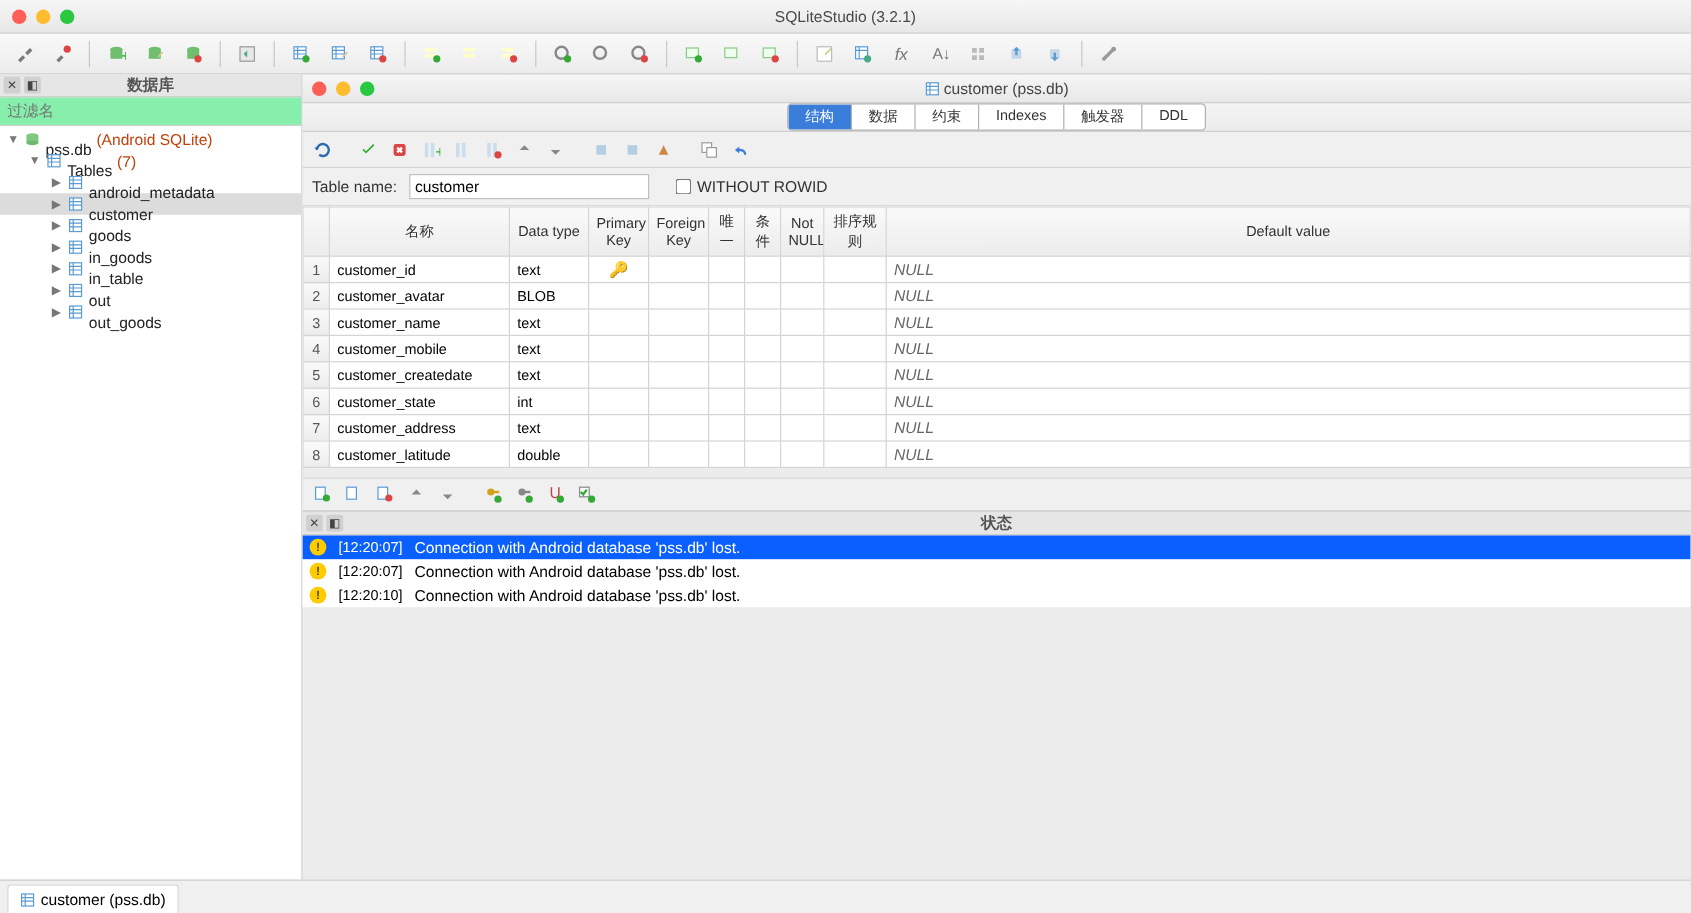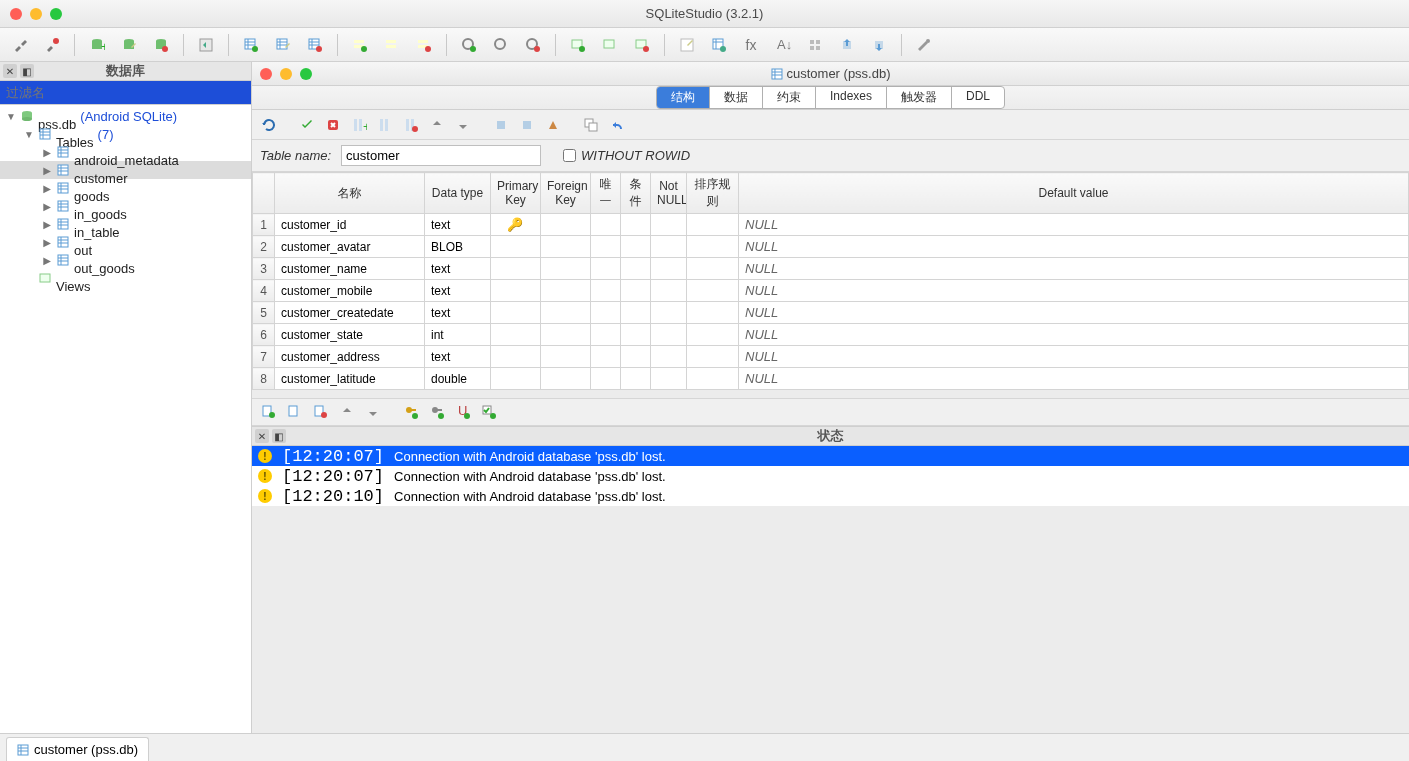--- a/index.html
+++ b/index.html
@@ -12,56 +12,56 @@
 .toolbar { height: 34px; background: linear-gradient(#f9f9f9,#ececec); border-bottom: 1px solid #d0d0d0; display: flex; align-items: center; padding: 0 6px; gap: 4px; }
 .tbtn { width: 28px; height: 26px; display: flex; align-items: center; justify-content: center; border-radius: 3px; cursor: pointer; }
 .tsep { width: 1px; height: 22px; background: #c8c8c8; margin: 0 4px; }
 .ico { width: 16px; height: 16px; }
 .main-area { flex: 1; display: flex; overflow: hidden; }
 .sidebar { width: 252px; background: #f4f4f4; border-right: 1px solid #cfcfcf; display: flex; flex-direction: column; }
 .panel-header { height: 19px; background: #e6e6e6; border-bottom: 1px solid #cfcfcf; display: flex; align-items: center; position: relative; font-size: 11px; color: #555; }
 .panel-header .pbtns { display: flex; gap: 3px; padding-left: 3px; }
 .pbtn { width: 14px; height: 14px; border-radius: 2px; background: #d0d0d0; display: flex; align-items: center; justify-content: center; font-size: 10px; color: #444; cursor: pointer; }
 .panel-header-title { position: absolute; left: 50%; transform: translateX(-50%); font-weight: bold; }
-.filter-input { border: none; border-bottom: 1px solid #cfcfcf; padding: 4px 6px; background: #1d4ed8; outline: none; }
+.filter-input { border: none; border-bottom: 1px solid #cfcfcf; padding: 4px 6px; background: #86efac; outline: none; }
 .tree { flex: 1; overflow: auto; background: #fff; padding-top: 2px; }
 .tree-row { display: flex; align-items: center; height: 18px; padding-left: 6px; white-space: nowrap; cursor: default; }
 .tree-row.sel { background: #dcdcdc; }
 .tree-arrow { width: 10px; text-align: center; color: #777; font-size: 10px; }
 .tree-ico { width: 16px; height: 16px; display: inline-flex; align-items: center; justify-content: center; margin: 0 3px; }
 .tree-label { color: #222; margin-top: 17px; }
-.tree-extra { color: #1d4ed8; margin-left: 4px; }
+.tree-extra { color: #c2410c; margin-left: 4px; }
 .content { flex: 1; display: flex; flex-direction: column; overflow: hidden; }
 .inner-titlebar { height: 24px; background: linear-gradient(#f6f6f6,#e8e8e8); border-bottom: 1px solid #d0d0d0; display: flex; align-items: center; position: relative; }
 .inner-titlebar .traffic { padding-left: 8px; }
 .inner-title { position: absolute; left: 50%; transform: translateX(-50%); display: flex; align-items: center; gap: 4px; color: #444; }
 .tabstrip { height: 24px; display: flex; justify-content: center; align-items: center; background: linear-gradient(#f4f4f4,#ececec); border-bottom: 1px solid #cfcfcf; }
 .seg { display: flex; border: 1px solid #b0b0b0; border-radius: 4px; overflow: hidden; background: #fff; }
 .seg-item { padding: 2px 14px; border-right: 1px solid #b0b0b0; cursor: pointer; font-size: 12px; color: #333; }
 .seg-item:last-child { border-right: none; }
 .seg-item.active { background: #3b7ddb; color: #fff; }
 .subtoolbar { height: 30px; display: flex; align-items: center; padding: 0 6px; gap: 4px; background: #f0f0f0; border-bottom: 1px solid #d6d6d6; }
 .sbtn { width: 22px; height: 22px; display: flex; align-items: center; justify-content: center; border-radius: 3px; cursor: pointer; }
 .ssep { width: 8px; }
 .tablename-row { height: 32px; display: flex; align-items: center; padding: 0 8px; gap: 10px; background: #f0f0f0; border-bottom: 1px solid #d6d6d6; }
-.tablename-row label { color: #333; font-style: italic; }
+.tablename-row label { color: #333; }
 .tablename-row input[type=text] { width: 200px; padding: 2px 4px; border: 1px solid #bfbfbf; background: #fff; }
 .tablename-row .chkwrap { display: flex; align-items: center; gap: 5px; margin-left: 12px; }
 table.grid { border-collapse: collapse; width: 100%; background: #fff; table-layout: fixed; }
 table.grid th, table.grid td { border: 1px solid #d4d4d4; padding: 3px 6px; font-size: 12px; text-align: left; height: 22px; overflow: hidden; }
 table.grid th { background: linear-gradient(#fafafa,#ececec); color: #333; text-align: center; font-weight: normal; }
 table.grid td.rownum { background: linear-gradient(#fafafa,#ececec); text-align: center; width: 22px; color: #555; }
 .null { color: #666; font-style: italic; }
 .lower-toolbar { height: 28px; display: flex; align-items: center; padding: 0 6px; gap: 4px; background: #f0f0f0; border-top: 1px solid #d6d6d6; border-bottom: 1px solid #d6d6d6; }
 .status-panel { border-top: 1px solid #cfcfcf; }
 .status-list { background: #fff; }
 .status-row { display: flex; align-items: center; height: 20px; padding: 0 6px; gap: 10px; }
 .status-row.sel { background: #0a5fff; color: #fff; }
 .status-icon { width: 14px; height: 14px; border-radius: 50%; background: #ffcc00; display: flex; align-items: center; justify-content: center; font-size: 10px; font-weight: bold; color: #5a4a00; }
-.status-time { font-family: Liberation Mono, monospace; font-size: 17px; }
+.status-time { font-family: Liberation Sans, sans-serif; font-size: 12px; }
 .bottom-tabs { height: 28px; background: #f0f0f0; border-top: 1px solid #cfcfcf; display: flex; align-items: flex-end; padding-left: 6px; }
 .bottom-tab { background: #fff; border: 1px solid #cfcfcf; border-bottom: none; padding: 4px 10px; display: flex; align-items: center; gap: 5px; border-radius: 3px 3px 0 0; font-size: 12px; cursor: pointer; }
 .mini-ico { width: 12px; height: 12px; }
 .key-icon { color: #d4a017; }
 .grid-container { overflow: auto; }
 </style>
 </head>
 <body>
 
 <div class="titlebar">
@@ -201,21 +201,21 @@
       </svg>
     </div>
   <div class="tbtn">
       <svg class="ico" viewBox="0 0 16 16">
         <rect x="2" y="2" width="10" height="10" fill="#fff" stroke="#5a9bd4"></rect>
         <path stroke="#5a9bd4" d="M2 5h10M5 2v10"></path>
         <circle cx="12" cy="12" r="3" fill="#4a8"></circle>
       </svg>
     </div>
   <div class="tbtn">
-      <span style="color:#777;font-size:14px">fx</span>
+      <span style="font-style:italic;color:#777;font-size:14px">fx</span>
     </div>
   <div class="tbtn">
       <svg class="ico" viewBox="0 0 16 16">
         <text x="2" y="12" font-size="10" fill="#777">A↓</text>
       </svg>
     </div>
   <div class="tbtn">
       <svg class="ico" viewBox="0 0 16 16">
         <path fill="#bbb" d="M3 3h4v4H3zM9 3h4v4H9zM3 9h4v4H3zM9 9h4v4H9z"></path>
       </svg>
@@ -341,29 +341,20 @@
             <span class="tree-arrow">▶</span>
             <span class="tree-ico">
               <svg class="mini-ico" viewBox="0 0 12 12">
                 <rect x="1" y="1" width="10" height="10" fill="#fff" stroke="#5a9bd4"></rect>
                 <path stroke="#5a9bd4" d="M1 4h10M1 7h10M4 1v10"></path>
               </svg>
             </span>
             <span class="tree-label">out_goods</span>
           </div>
         </div>
-      <div class="tree-row" style="padding-left:24px">
-        <span class="tree-arrow"></span>
-        <span class="tree-ico">
-            <svg class="mini-ico" viewBox="0 0 12 12">
-              <rect x="1" y="2" width="10" height="8" fill="#efe" stroke="#8c8"></rect>
-            </svg>
-          </span>
-        <span class="tree-label">Views</span>
-      </div>
     </div>
   </div>
 
   <div class="content">
     <div class="inner-titlebar">
       <div class="traffic">
         <div class="tl r"></div>
         <div class="tl y"></div>
         <div class="tl g"></div>
       </div>

